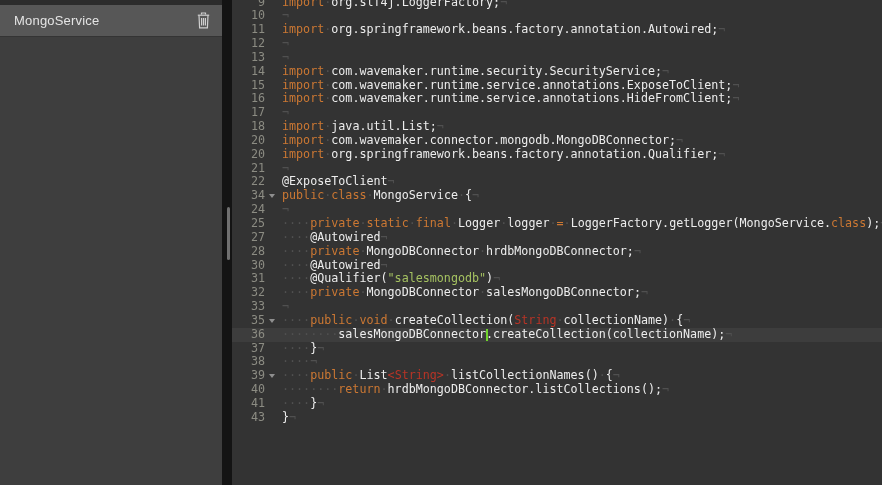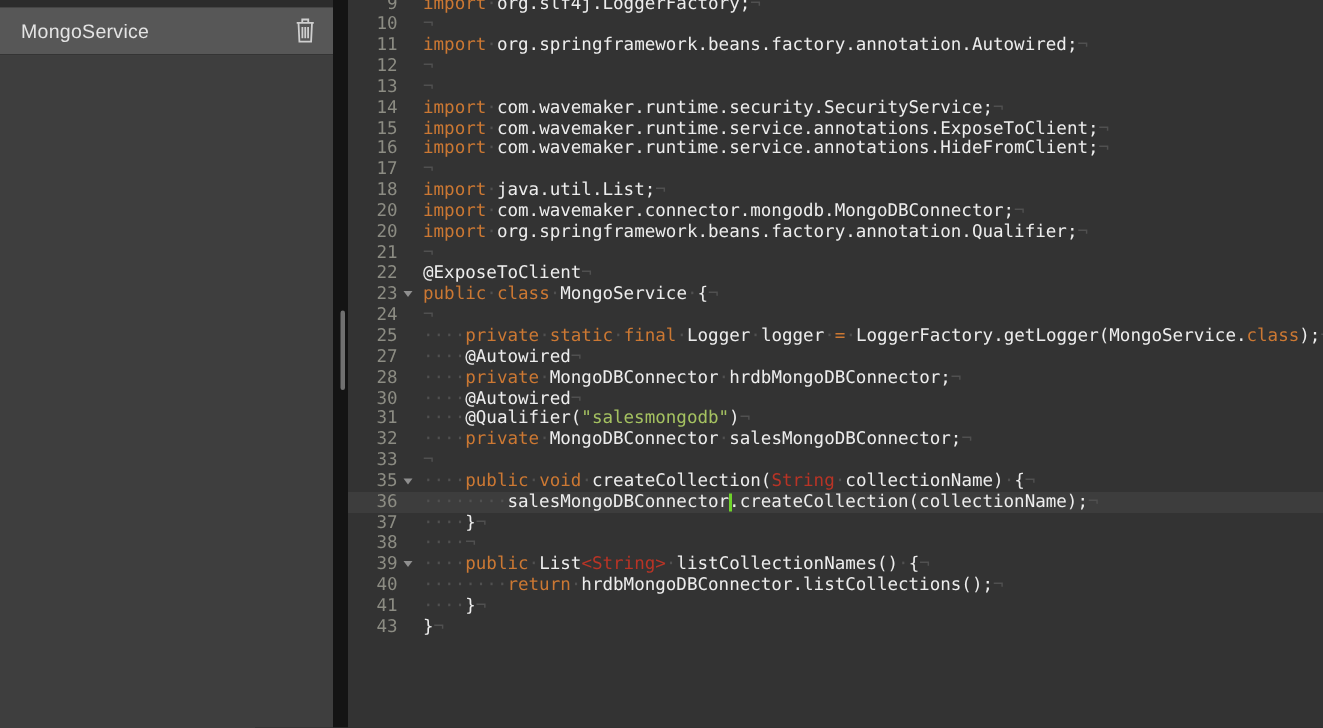--- a/index.html
+++ b/index.html
@@ -81,21 +81,21 @@
       <div class="line"><span class="num">13</span><span class="fold"></span><span class="code"><span class="inv">¬</span></span></div>
       <div class="line"><span class="num">14</span><span class="fold"></span><span class="code"><span class="tk-k">import</span><span class="inv">·</span><span class="tk-t">com.wavemaker.runtime.security.SecurityService;</span><span class="inv">¬</span></span></div>
       <div class="line"><span class="num">15</span><span class="fold"></span><span class="code"><span class="tk-k">import</span><span class="inv">·</span><span class="tk-t">com.wavemaker.runtime.service.annotations.ExposeToClient;</span><span class="inv">¬</span></span></div>
       <div class="line"><span class="num">16</span><span class="fold"></span><span class="code"><span class="tk-k">import</span><span class="inv">·</span><span class="tk-t">com.wavemaker.runtime.service.annotations.HideFromClient;</span><span class="inv">¬</span></span></div>
       <div class="line"><span class="num">17</span><span class="fold"></span><span class="code"><span class="inv">¬</span></span></div>
       <div class="line"><span class="num">18</span><span class="fold"></span><span class="code"><span class="tk-k">import</span><span class="inv">·</span><span class="tk-t">java.util.List;</span><span class="inv">¬</span></span></div>
       <div class="line"><span class="num">20</span><span class="fold"></span><span class="code"><span class="tk-k">import</span><span class="inv">·</span><span class="tk-t">com.wavemaker.connector.mongodb.MongoDBConnector;</span><span class="inv">¬</span></span></div>
       <div class="line"><span class="num">20</span><span class="fold"></span><span class="code"><span class="tk-k">import</span><span class="inv">·</span><span class="tk-t">org.springframework.beans.factory.annotation.Qualifier;</span><span class="inv">¬</span></span></div>
       <div class="line"><span class="num">21</span><span class="fold"></span><span class="code"><span class="inv">¬</span></span></div>
       <div class="line"><span class="num">22</span><span class="fold"></span><span class="code"><span class="tk-t">@ExposeToClient</span><span class="inv">¬</span></span></div>
-      <div class="line"><span class="num">23</span><span class="fold"><b class="tri"></b></span><span class="code"><span class="tk-k">public</span><span class="inv">·</span><span class="tk-k">class</span><span class="inv">·</span><span class="tk-t">MongoService</span><span class="inv">·</span><span class="tk-t">{</span><span class="inv">¬</span></span></div>
+      <div class="line"><span class="num">34</span><span class="fold"><b class="tri"></b></span><span class="code"><span class="tk-k">public</span><span class="inv">·</span><span class="tk-k">class</span><span class="inv">·</span><span class="tk-t">MongoService</span><span class="inv">·</span><span class="tk-t">{</span><span class="inv">¬</span></span></div>
       <div class="line"><span class="num">24</span><span class="fold"></span><span class="code"><span class="inv">¬</span></span></div>
       <div class="line"><span class="num">25</span><span class="fold"></span><span class="code"><span class="inv">····</span><span class="tk-k">private</span><span class="inv">·</span><span class="tk-k">static</span><span class="inv">·</span><span class="tk-k">final</span><span class="inv">·</span><span class="tk-t">Logger</span><span class="inv">·</span><span class="tk-t">logger</span><span class="inv">·</span><span class="tk-k">=</span><span class="inv">·</span><span class="tk-t">LoggerFactory.getLogger(MongoService.</span><span class="tk-k">class</span><span class="tk-t">);</span><span class="inv">¬</span></span></div>
       <div class="line"><span class="num">27</span><span class="fold"></span><span class="code"><span class="inv">····</span><span class="tk-t">@Autowired</span><span class="inv">¬</span></span></div>
       <div class="line"><span class="num">28</span><span class="fold"></span><span class="code"><span class="inv">····</span><span class="tk-k">private</span><span class="inv">·</span><span class="tk-t">MongoDBConnector</span><span class="inv">·</span><span class="tk-t">hrdbMongoDBConnector;</span><span class="inv">¬</span></span></div>
       <div class="line"><span class="num">30</span><span class="fold"></span><span class="code"><span class="inv">····</span><span class="tk-t">@Autowired</span><span class="inv">¬</span></span></div>
       <div class="line"><span class="num">31</span><span class="fold"></span><span class="code"><span class="inv">····</span><span class="tk-t">@Qualifier(</span><span class="tk-s">"salesmongodb"</span><span class="tk-t">)</span><span class="inv">¬</span></span></div>
       <div class="line"><span class="num">32</span><span class="fold"></span><span class="code"><span class="inv">····</span><span class="tk-k">private</span><span class="inv">·</span><span class="tk-t">MongoDBConnector</span><span class="inv">·</span><span class="tk-t">salesMongoDBConnector;</span><span class="inv">¬</span></span></div>
       <div class="line"><span class="num">33</span><span class="fold"></span><span class="code"><span class="inv">¬</span></span></div>
       <div class="line"><span class="num">35</span><span class="fold"><b class="tri"></b></span><span class="code"><span class="inv">····</span><span class="tk-k">public</span><span class="inv">·</span><span class="tk-k">void</span><span class="inv">·</span><span class="tk-t">createCollection(</span><span class="tk-y">String</span><span class="inv">·</span><span class="tk-t">collectionName)</span><span class="inv">·</span><span class="tk-t">{</span><span class="inv">¬</span></span></div>
       <div class="line active"><span class="num">36</span><span class="fold"></span><span class="code"><span class="inv">········</span><span class="tk-t">salesMongoDBConnector.createCollection(collectionName);</span><span class="inv">¬</span></span><i class="caret" style="left: 254.334px;"></i></div>

